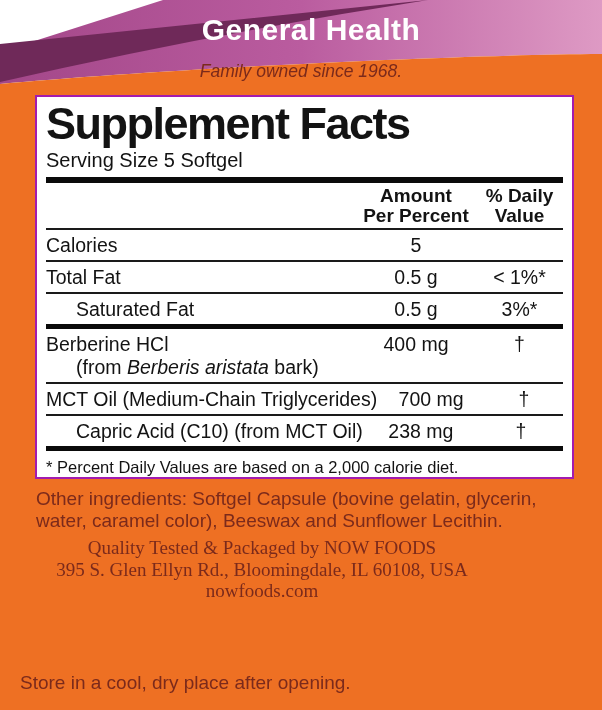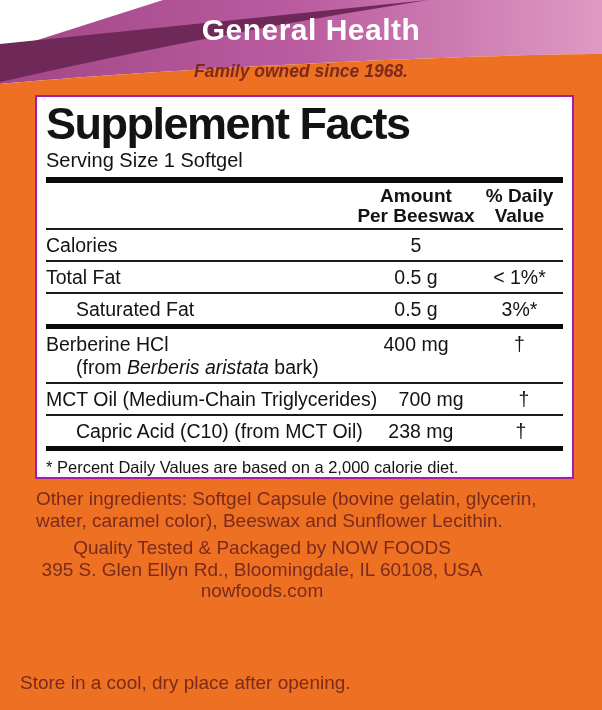--- a/index.html
+++ b/index.html
@@ -10,21 +10,21 @@
   }
   
   #header-svg{position:absolute;top:0;left:0;display:block;}
   .banner-title{
     position:absolute; top:13px; left:10px; width:602px;
     text-align:center; color:#ffffff; font-size:30px; font-weight:bold;
     letter-spacing:0.5px;
   }
   .tagline{
     position:absolute; top:61px; left:0; width:602px; text-align:center;
-    font-style:italic; font-size:17.5px; font-weight:700; color:#7B2A1B;
+    font-style:italic; font-size:17.5px; font-weight:400; color:#7B2A1B;
   }
   
   .sf-panel{
     position:absolute; top:95px; left:35px; width:539px; height:384px;
     box-sizing:border-box; background:#ffffff; border:2px solid #a21caf;
     padding:1px 9px; color:#131313; overflow:hidden;
   }
   .sf-title{
     font-size:45px; font-weight:bold; letter-spacing:-1.5px;
     line-height:0.98; margin-top:4px; white-space:nowrap;
@@ -44,21 +44,21 @@
   .sf-label .indent-sub{padding-left:30px; white-space:nowrap;}
   .indent{padding-left:30px;}
   .sf-amt{width:120px; text-align:center;}
   .sf-dv{width:87px; text-align:center;}
   .sf-notes{font-size:16.5px; line-height:1.28; padding-top:6px;}
   
   .other-ing{position:absolute; top:488px; left:36px; width:545px;
     font-size:19px; line-height:22px; color:#7B2A1B;}
   .company{position:absolute; top:537px; left:32px; width:460px;
     text-align:center; font-size:19px; line-height:21.5px; color:#7B2A1B;
-    white-space:nowrap;}
+    white-space:nowrap;font-family:Liberation Serif, serif;}
   .allergen{position:absolute; top:606px; left:36px; width:552px;
     font-size:19px; line-height:21px; color:#7B2A1B;}
   .storage{position:absolute; top:672px; left:20px; width:552px;
     font-size:19px; color:#7B2A1B;}
 </style>
 </head>
 <body>
 
 <div id="page">
 
@@ -75,29 +75,29 @@
     <path d="M0,44 L428,0 Q210,34 0,82 Z" fill="#6F2959"></path>
     <path d="M0,84 C150,70 440,55 602,54 L602,96 L0,96 Z" fill="#EE7023"></path>
   </svg>
 
   <div class="banner-title">General Health</div>
 
   <div class="tagline">Family owned since 1968.</div>
 
   <div class="sf-panel">
     <div class="sf-title">Supplement Facts</div>
-    <div class="sf-serving">Serving Size 1 Softgel</div>
+    <div class="sf-serving">Serving Size 5 Softgel</div>
 
     <div class="bar-xthick"></div>
 
     <div class="sf-head">
       <span class="spacer"></span>
       <span class="col-amt">
         <span>Amount</span><br>
-        <span>Per Beeswax</span>
+        <span>Per Percent</span>
       </span>
       <span class="col-dv">
         <span>% Daily</span><br>
         <span>Value</span>
       </span>
     </div>
 
     <div class="hairline"></div>
 
     <div class="sf-row">

